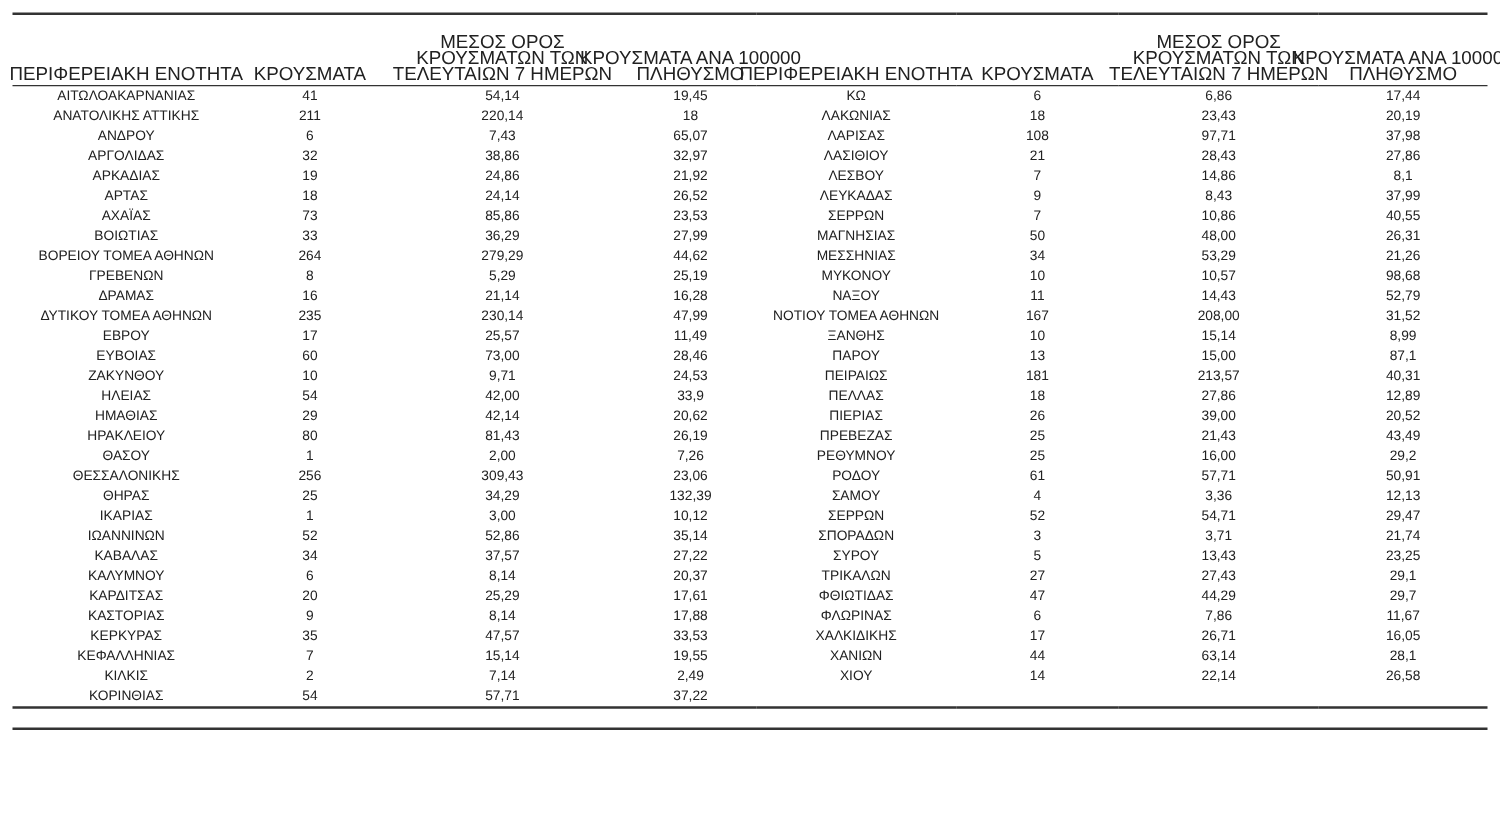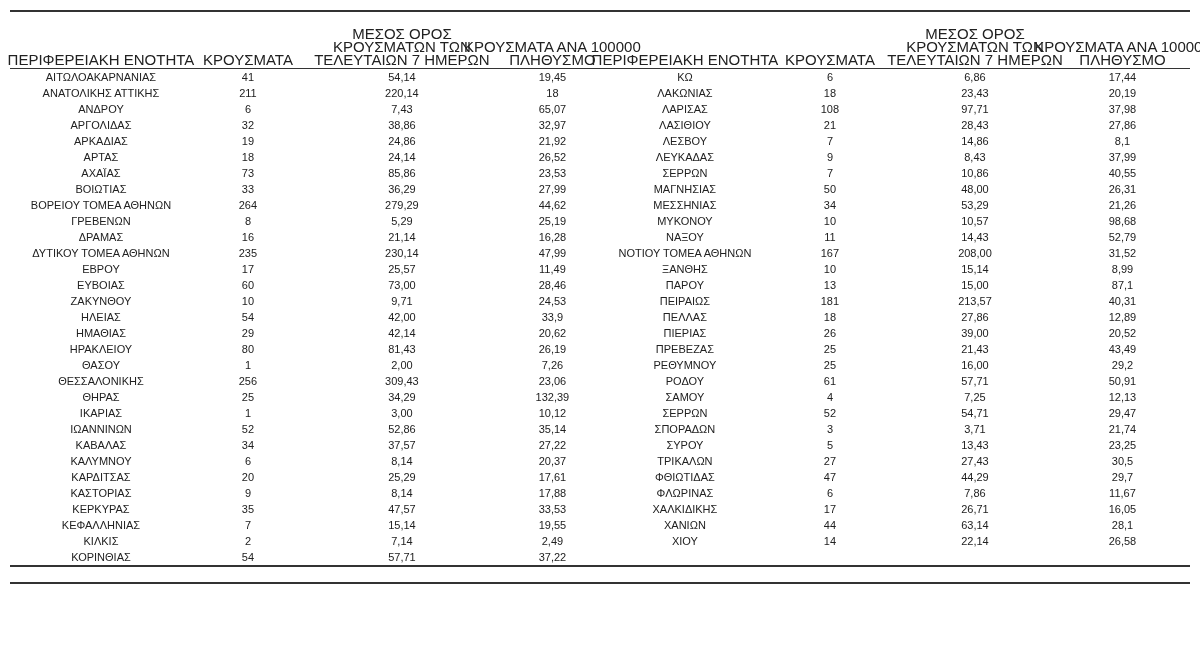--- a/index.html
+++ b/index.html
@@ -319,21 +319,21 @@
           <td>57,71</td>
           <td>50,91</td>
         </tr>
         <tr>
           <td>ΘΗΡΑΣ</td>
           <td>25</td>
           <td>34,29</td>
           <td>132,39</td>
           <td>ΣΑΜΟΥ</td>
           <td>4</td>
-          <td>7,25</td>
+          <td>3,36</td>
           <td>12,13</td>
         </tr>
         <tr>
           <td>ΙΚΑΡΙΑΣ</td>
           <td>1</td>
           <td>3,00</td>
           <td>10,12</td>
           <td>ΣΕΡΡΩΝ</td>
           <td>52</td>
           <td>54,71</td>
@@ -360,21 +360,21 @@
           <td>23,25</td>
         </tr>
         <tr>
           <td>ΚΑΛΥΜΝΟΥ</td>
           <td>6</td>
           <td>8,14</td>
           <td>20,37</td>
           <td>ΤΡΙΚΑΛΩΝ</td>
           <td>27</td>
           <td>27,43</td>
-          <td>30,5</td>
+          <td>29,1</td>
         </tr>
         <tr>
           <td>ΚΑΡΔΙΤΣΑΣ</td>
           <td>20</td>
           <td>25,29</td>
           <td>17,61</td>
           <td>ΦΘΙΩΤΙΔΑΣ</td>
           <td>47</td>
           <td>44,29</td>
           <td>29,7</td>

